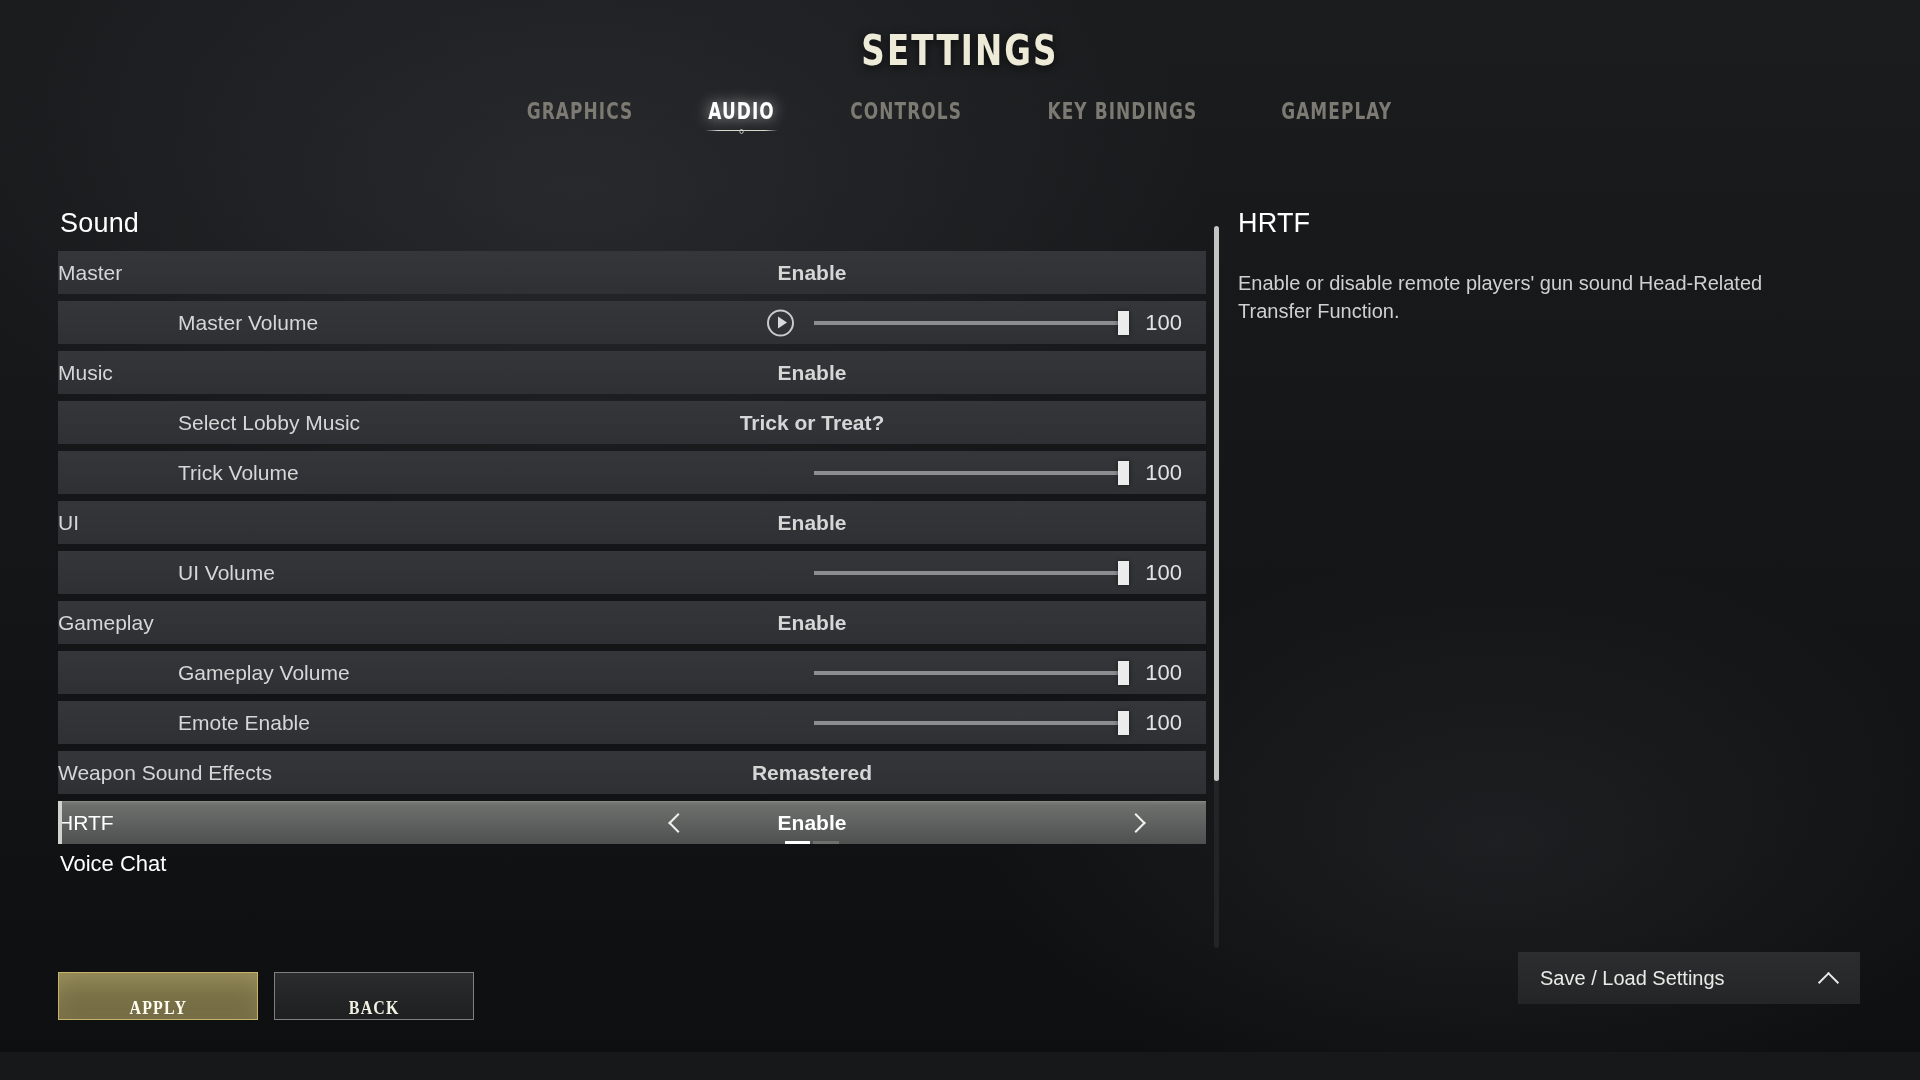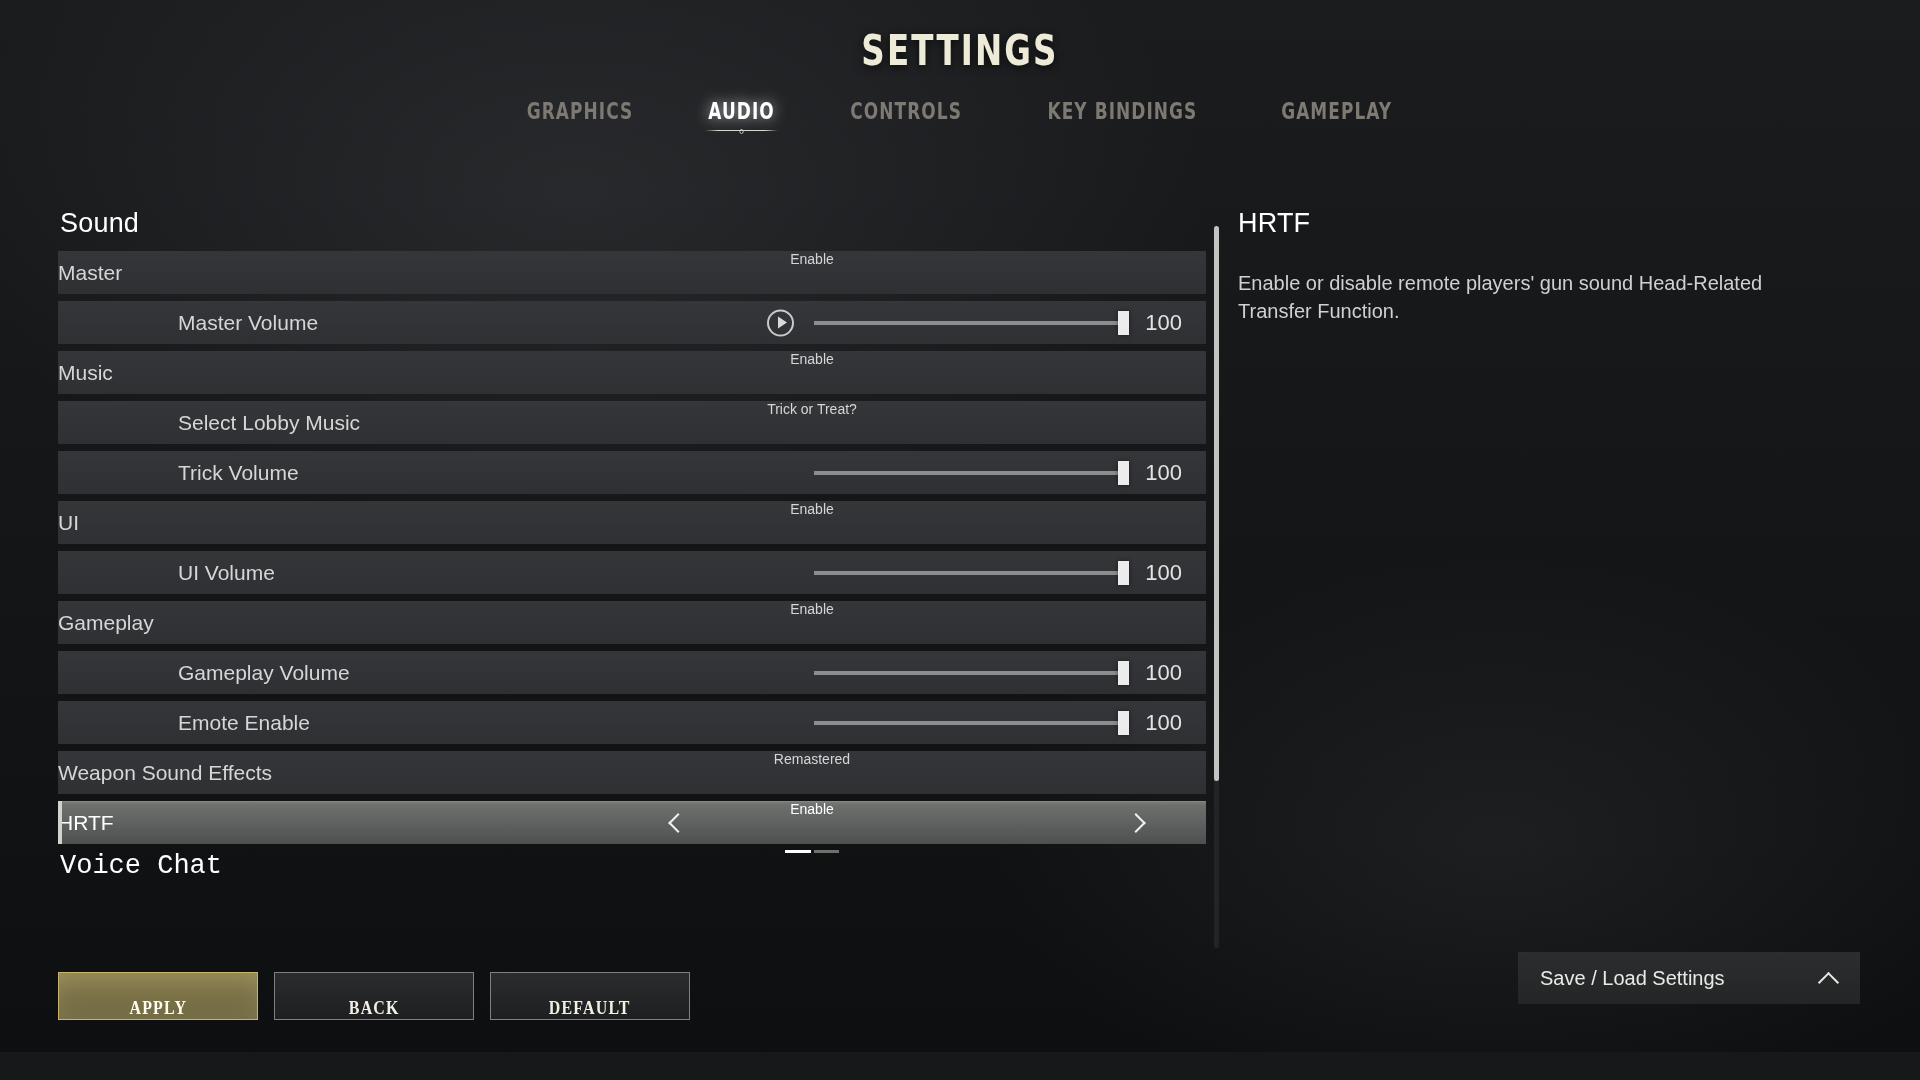--- a/index.html
+++ b/index.html
@@ -75,23 +75,24 @@
     display:flex; align-items:center;
     cursor:pointer;
   }
   .row .label {
     font-size:21px; color:#d5d6d6; white-space:nowrap;
   }
   .row.lvl1 .label { }
   .row.lvl2 .label { padding-left:120px; }
   .row .value {
     position:absolute; left:0; right:0; top:0; bottom:0;
-    display:flex; justify-content:center;
-    font-size:14px; color:#d5d6d6;
+    display:flex; align-items:center; justify-content:center;
+    font-size:21px; color:#d5d6d6;
     pointer-events:none;
+    font-weight:bold;
   }
   .row .value.shift { transform:translateX(180px); }
   
   .slider {
     position:absolute; right:82px; top:50%; transform:translateY(-50%);
     width:310px; height:20px; display:flex; align-items:center;
   }
   .slider .track { width:100%; height:4px; background:#8c8d8e; }
   .slider .knob {
     position:absolute; right:-5px; top:50%; transform:translateY(-50%);
@@ -136,21 +137,21 @@
   .chev.left  { left:610px; }
   .chev.right { right:60px; }
   .opt-underline {
     position:absolute; left:50%; transform:translateX(-50%);
     bottom:5px; width:54px; height:3px; display:flex; gap:3px;
   }
   .opt-underline span { flex:1; background:#6e706e; }
   .opt-underline span.on { background:#ffffff; }
   .row.selected .value.shift { transform:translateX(180px); }
   .partial-head {
-    font-size:27px; color:#ffffff; margin-top:6px; padding-left:2px;font-family:Liberation Mono, monospace;
+    font-size:22px; color:#ffffff; margin-top:6px; padding-left:2px;
   }
   
   .scrollbar {
     position:absolute; left:1214px; top:18px;
     width:5px; height:555px;
     background:#c3c4c2; border-radius:3px;
     cursor:pointer;
   }
   .scroll-track {
     position:absolute; left:1214px; top:18px;
@@ -329,23 +330,20 @@
   </div>
 
   <div class="footer">
     <div class="btns" id="btns">
         <div class="btn primary">
           <span>APPLY</span>
         </div>
         <div class="btn">
           <span>BACK</span>
         </div>
-        <div class="btn">
-          <span>DEFAULT</span>
-        </div>
       </div>
 
     <div class="saveload">
       <span class="txt">Save / Load Settings</span>
       <span class="chev-up"></span>
     </div>
   </div>
 </div>
 
 </body></html>

